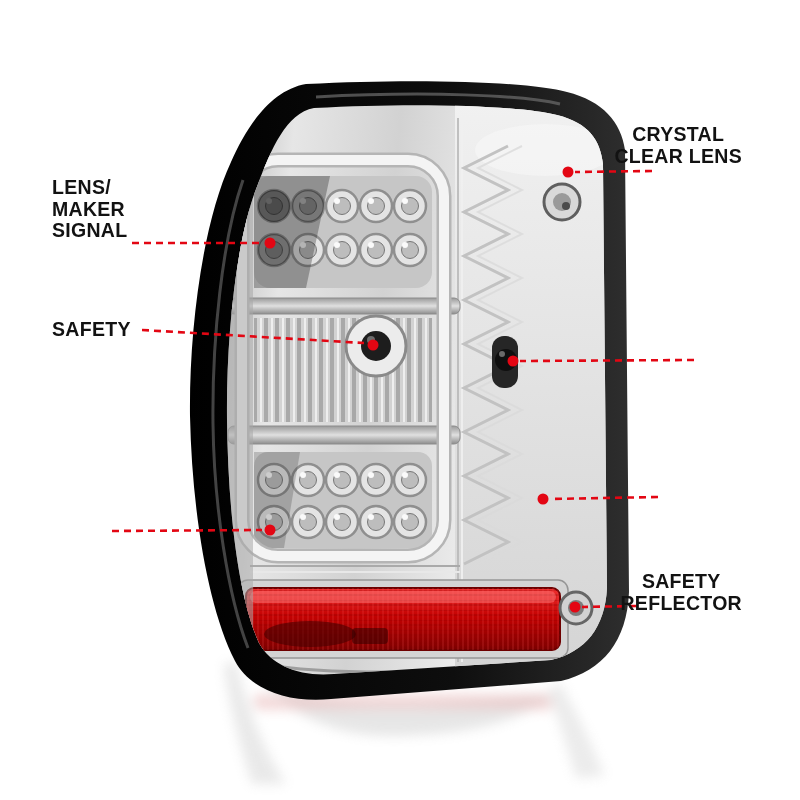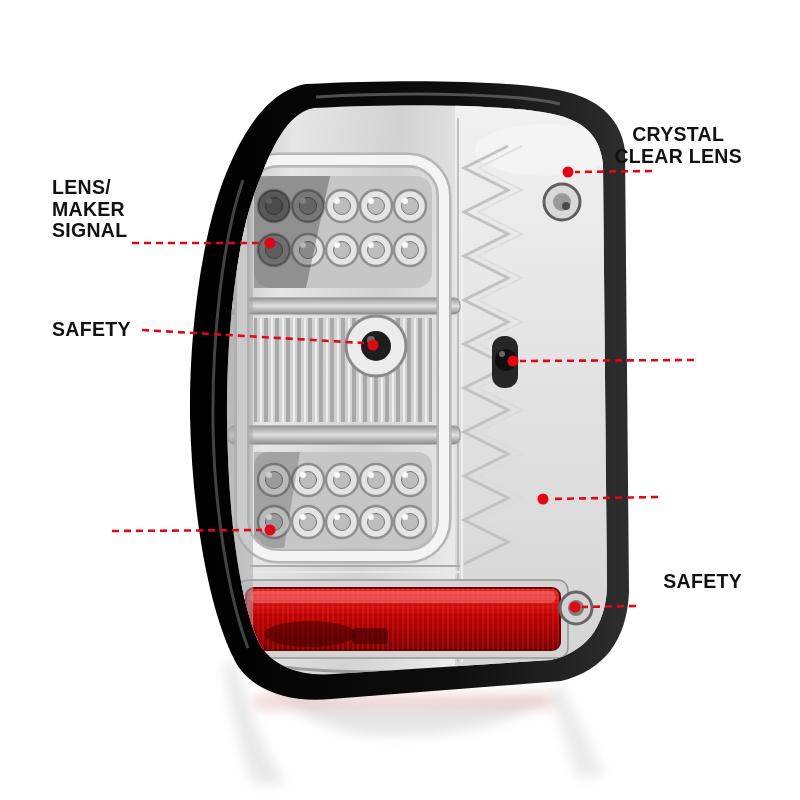--- a/index.html
+++ b/index.html
@@ -194,15 +194,16 @@
   <div class="label" style="left:52px;top:319px">
     <div>SAFETY</div>
   </div>
 
   <div class="label right" style="right:58px;top:124px">
     <div>CRYSTAL</div>
     <div>CLEAR LENS</div>
   </div>
   <div class="label right" style="right:58px;top:571px">
     <div>SAFETY</div>
+    <div>REFLECTOR</div>
   </div>
 
 </div>
 
 </body></html>

